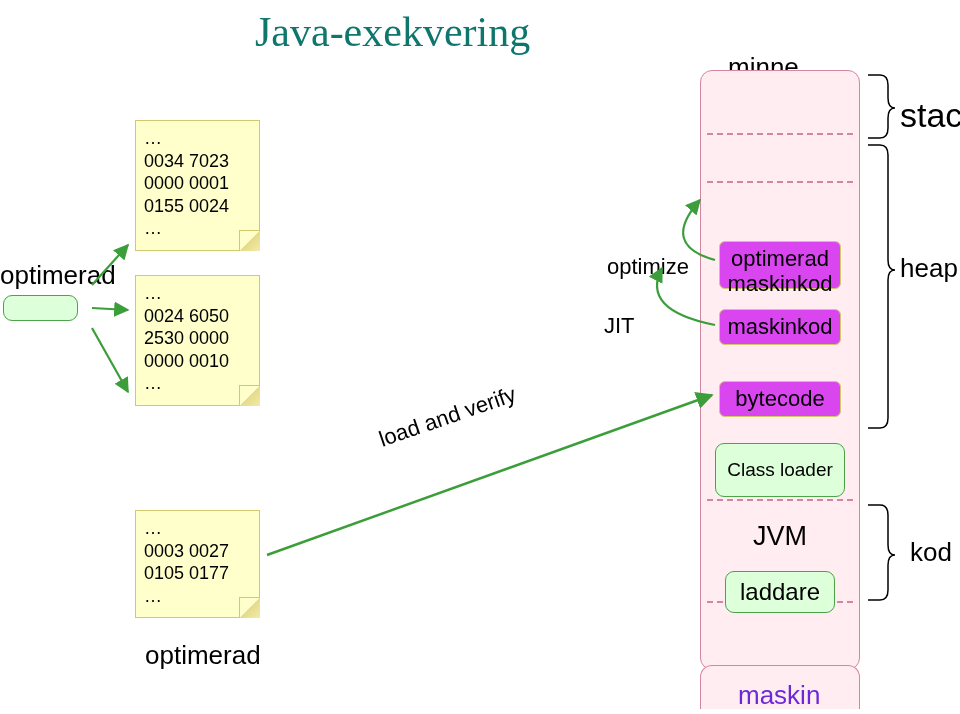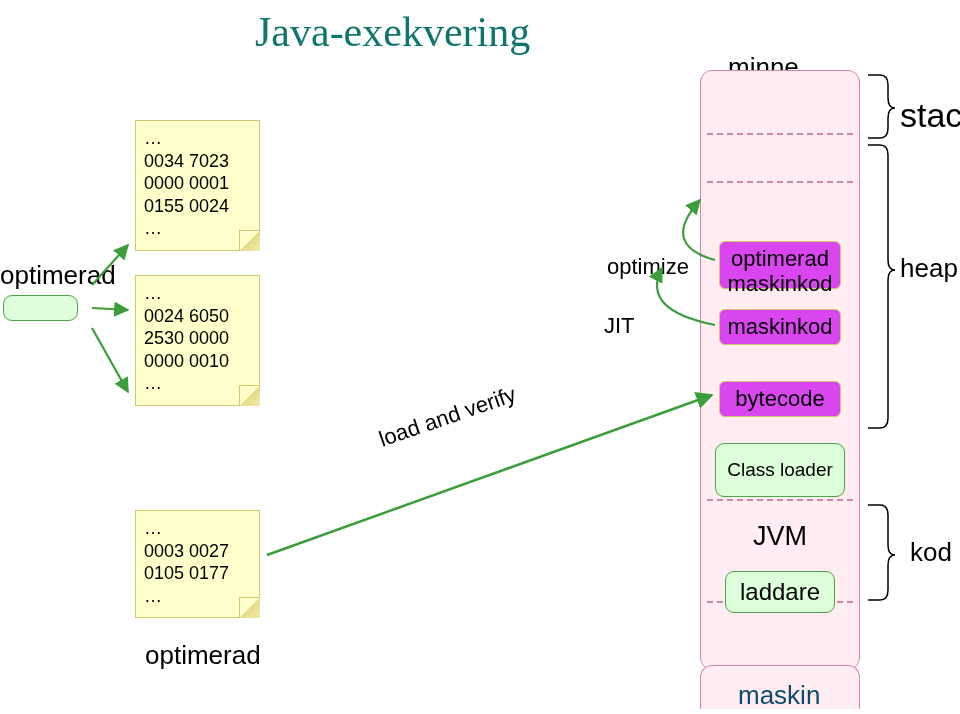--- a/index.html
+++ b/index.html
@@ -22,21 +22,21 @@
   .minne-label {
     position: absolute;
     top: 52px; left: 728px;
     font-size: 26px;
   }
   .stack-label { position: absolute; top: 96px; left: 900px; font-size: 34px; }
   .heap-label  { position: absolute; top: 253px; left: 900px; font-size: 26px; }
   .kod-label   { position: absolute; top: 537px; left: 910px; font-size: 26px; }
   .kompilator-label { position: absolute; top: 260px; left: 0; font-size: 26px; }
   .klassfiler-label { position: absolute; top: 640px; left: 145px; font-size: 26px; }
-  .maskin-label { position: absolute; top: 680px; left: 738px; font-size: 26px; color:#0c4a6e; }
+  .maskin-label { position: absolute; top: 680px; left: 738px; font-size: 26px; color:#6d28d9; }
 
   
   .green-src {
     position: absolute;
     top: 295px; left: 3px;
     width: 75px; height: 26px;
     background: #ddffd9;
     border: 1px solid #4da24a;
     border-radius: 9px;
   }

